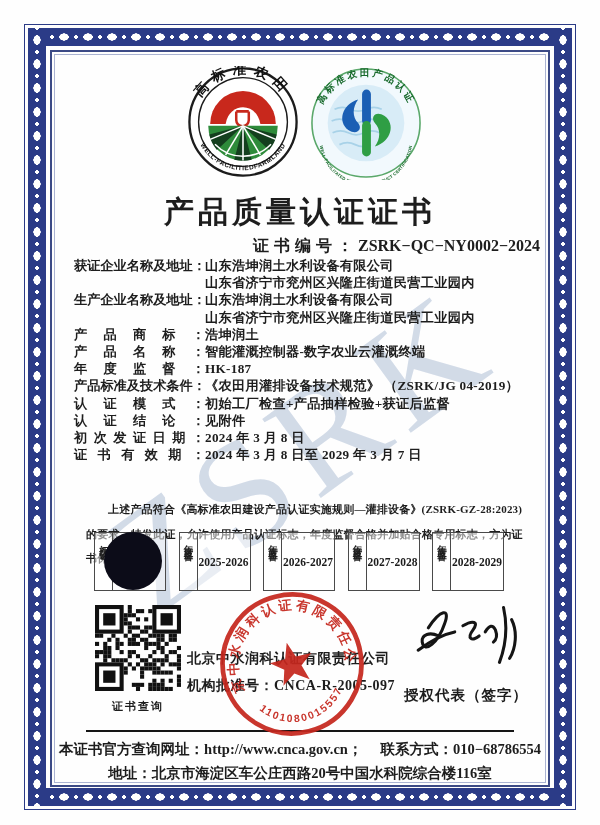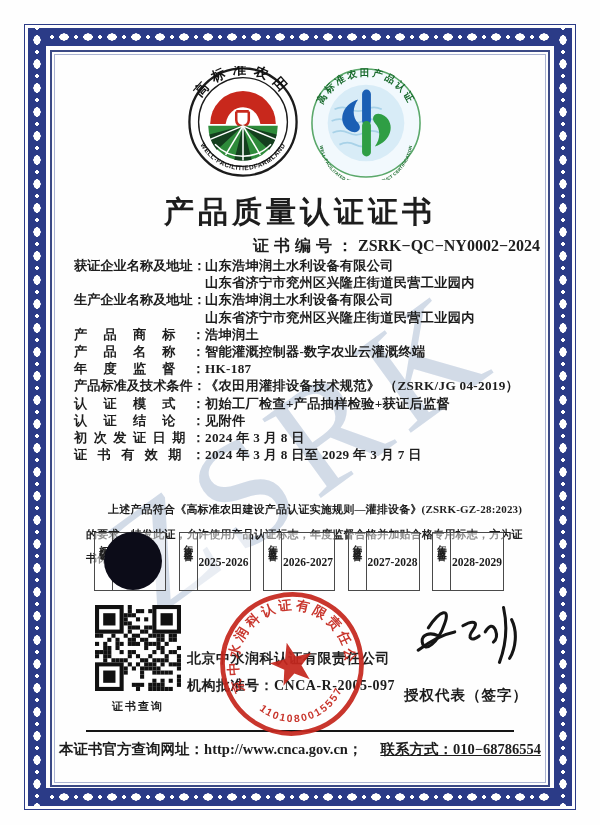--- a/index.html
+++ b/index.html
@@ -41,21 +41,21 @@
   .smain{flex:1;display:flex;align-items:center;justify-content:center;font-size:11.5px;font-weight:700;}
   .ink-dot{position:absolute;left:9px;top:-1px;width:58px;height:58px;border-radius:50%;background:#0c0c18;}
   .qr-wrap{position:absolute;left:94px;top:605px;width:88px;text-align:center;}
   .qr-cap{margin-top:4px;font-size:11px;font-weight:700;letter-spacing:2px;}
   .issuer{position:absolute;left:187px;top:645px;font-size:14px;font-weight:600;line-height:27px;letter-spacing:.5px;z-index:2;}
   .stamp{position:absolute;left:216px;top:588px;width:152px;height:152px;transform:rotate(-14deg);z-index:5;opacity:.93;}
   .signature{position:absolute;left:410px;top:596px;width:122px;height:84px;z-index:3;}
   .sig-label{position:absolute;left:404px;top:686px;font-size:14.5px;font-weight:600;letter-spacing:1px;}
   .sep{position:absolute;top:730px;left:86px;right:86px;border-top:2.5px solid #161616;}
   .footer{position:absolute;top:737px;left:56px;right:56px;text-align:center;font-size:14.5px;font-weight:700;line-height:24px;}
-  .fgap{margin-left:18px;text-decoration:underline;}
+  .fgap{margin-left:18px;}
   .qr{fill:#111;}
 </style>
 </head>
 <body>
 
 <div class="page">
   <div class="outer-line"></div>
   <div class="band band-h band-top"></div>
   <div class="band band-h band-bottom"></div>
   <div class="band band-v band-left"></div>
@@ -343,14 +343,15 @@
       <path d="M92,10 C96,28 94,48 88,64"></path>
       <path d="M100,22 C106,34 104,50 98,60"></path>
     </g>
   </svg>
   <div class="sig-label">授权代表（签字）</div>
 
   <div class="sep"></div>
 
   <div class="footer">
     <div><span>本证书官方查询网址：http://www.cnca.gov.cn；</span><span class="fgap">联系方式：010−68786554</span></div>
+    <div>地址：北京市海淀区车公庄西路20号中国水科院综合楼116室</div>
   </div>
 </div>
 
 </body></html>

